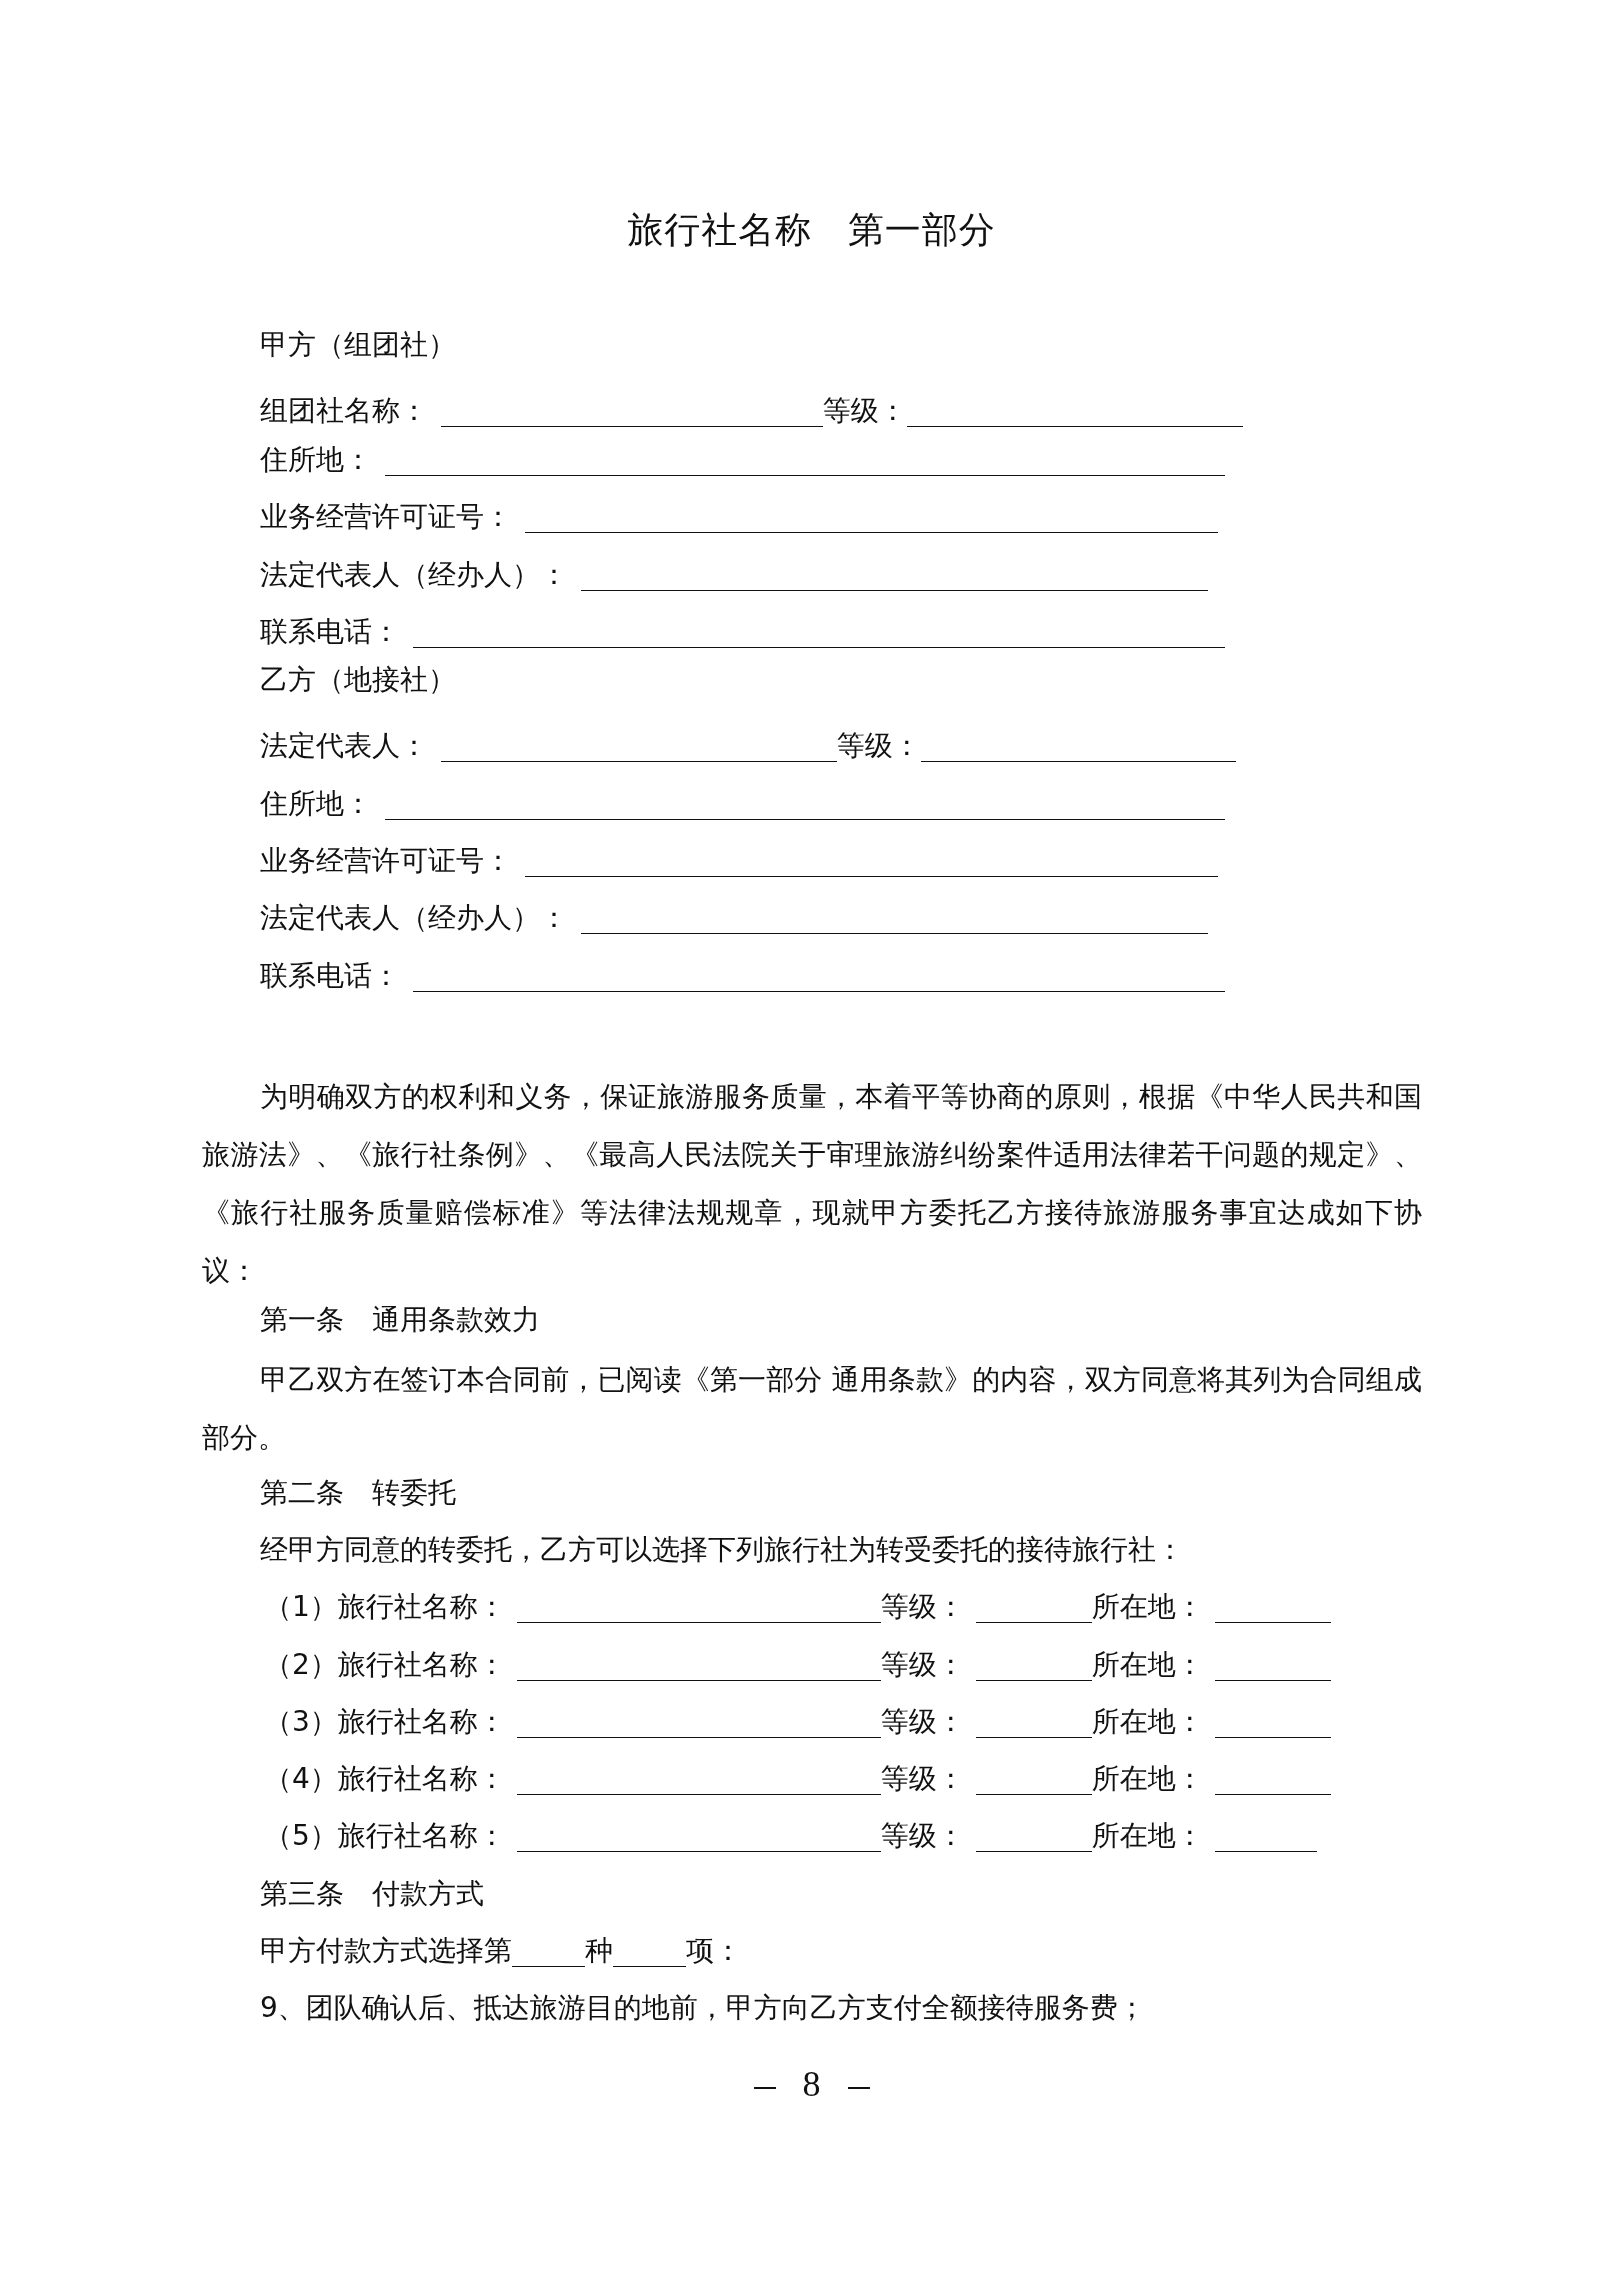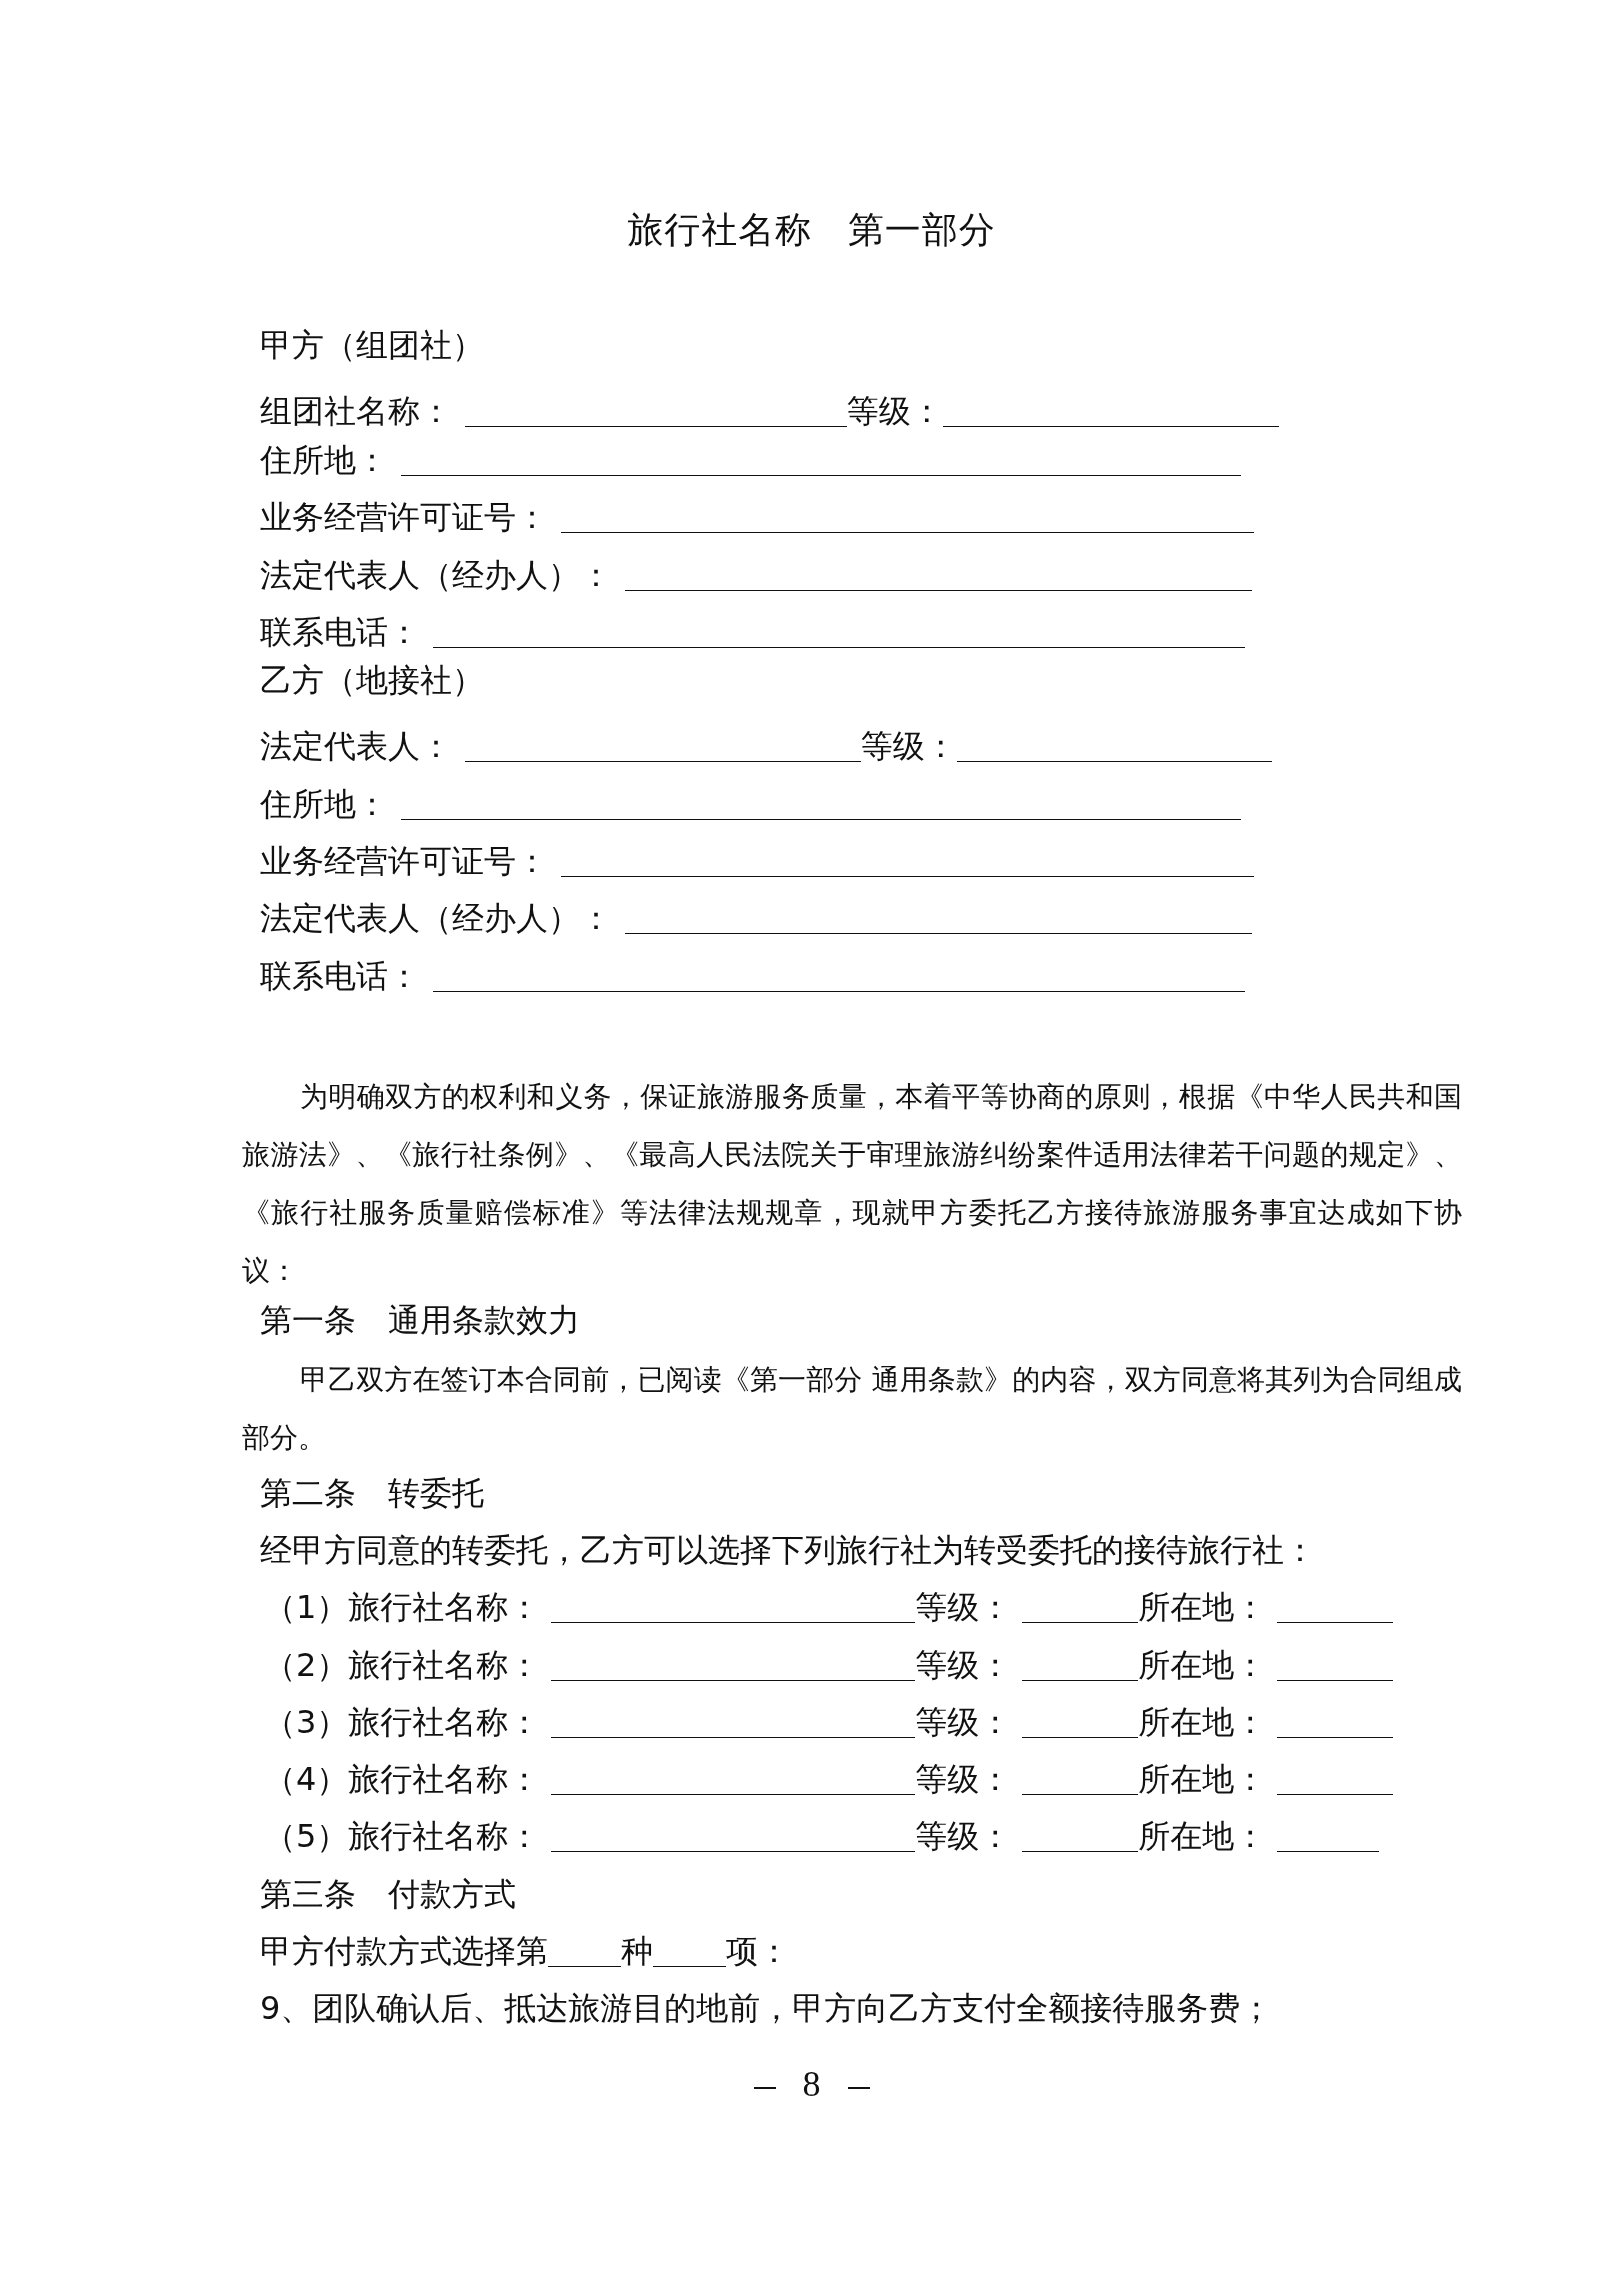--- a/index.html
+++ b/index.html
@@ -1,25 +1,25 @@
 <!DOCTYPE html>
 <html style="font-size:14.5px"><head>
 <meta charset="utf-8">
 <style>
   html, body { margin: 0; padding: 0; background: #ffffff; }
   body { width: 1623px; height: 2294px; position: relative; overflow: hidden;
          font-family: "DejaVu Sans", "Liberation Sans", sans-serif; color: #111111; }
   .page-title { position: absolute; left: 0; width: 1623px; top: 202px; text-align: center;
                 font-size: 36px; line-height: 55px; letter-spacing: 0.9px; }
   .page-title .gap { display: inline-block; width: 36px; }
-  .line { position: absolute; left: 260px; height: 40px; font-size: 32px; line-height: 40px;
+  .line { position: absolute; left: 260px; height: 40px; font-size: 28px; line-height: 40px;
           white-space: nowrap; display: flex; align-items: flex-end; }
   .blank { display: inline-block; border-bottom: 1.8px solid #111111; height: 27px; margin-bottom: 3.6px; }
   .para { position: absolute; left: 202px; width: 1220px; font-size: 28px; line-height: 58px;
-          text-align: justify; text-indent: 58px; margin-left: 40px; }
+          text-align: justify; text-indent: 58px; }
   .page-number { position: absolute; left: 0; width: 1623px; top: 2062px; text-align: center;
                  font-family: "Liberation Serif", "DejaVu Serif", serif; font-size: 36px; line-height: 45px; }
   .page-number .dash { display: inline-block; width: 22px; height: 1.8px; background: #111; vertical-align: middle; margin: 0 27px; }
 </style>
 </head>
 <body>
 
 <div class="page-title">
   <span>旅行社名称</span><span class="gap"></span><span>第一部分</span>
 </div>

